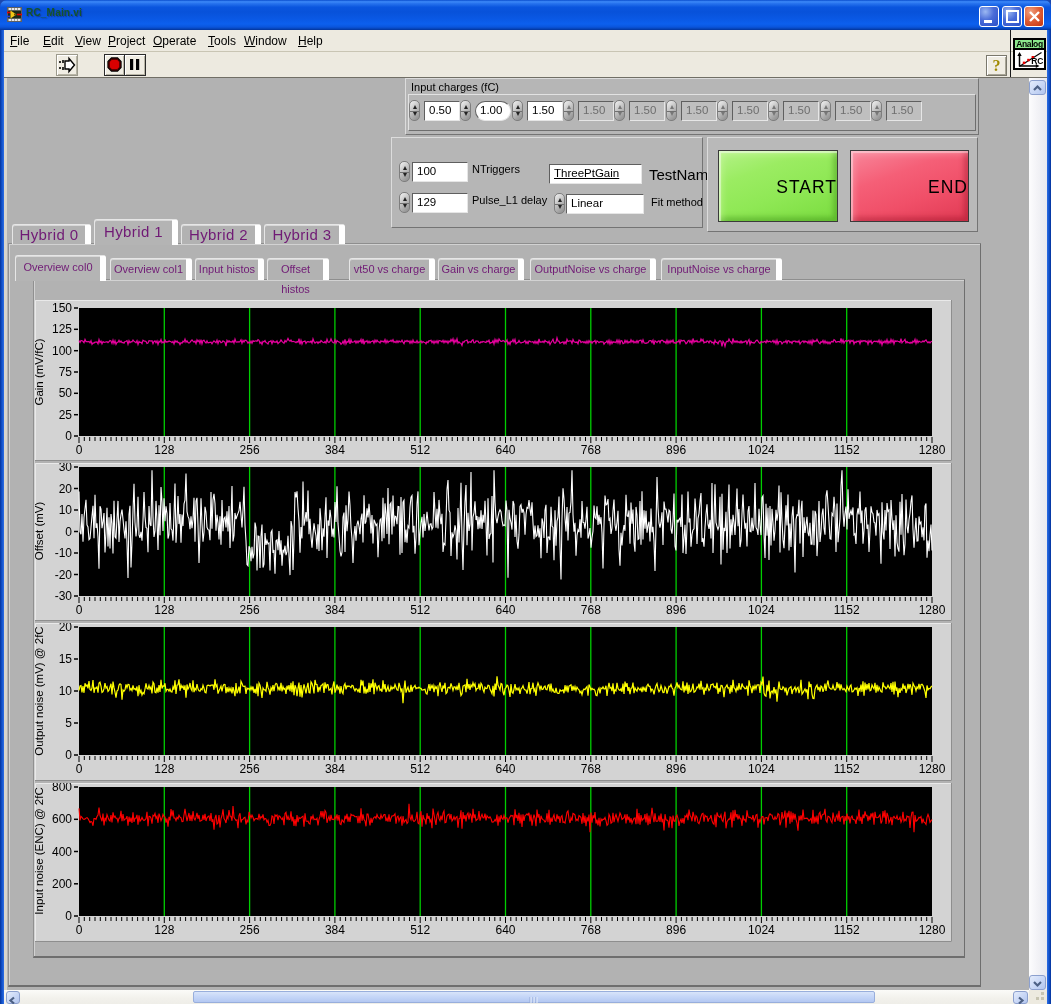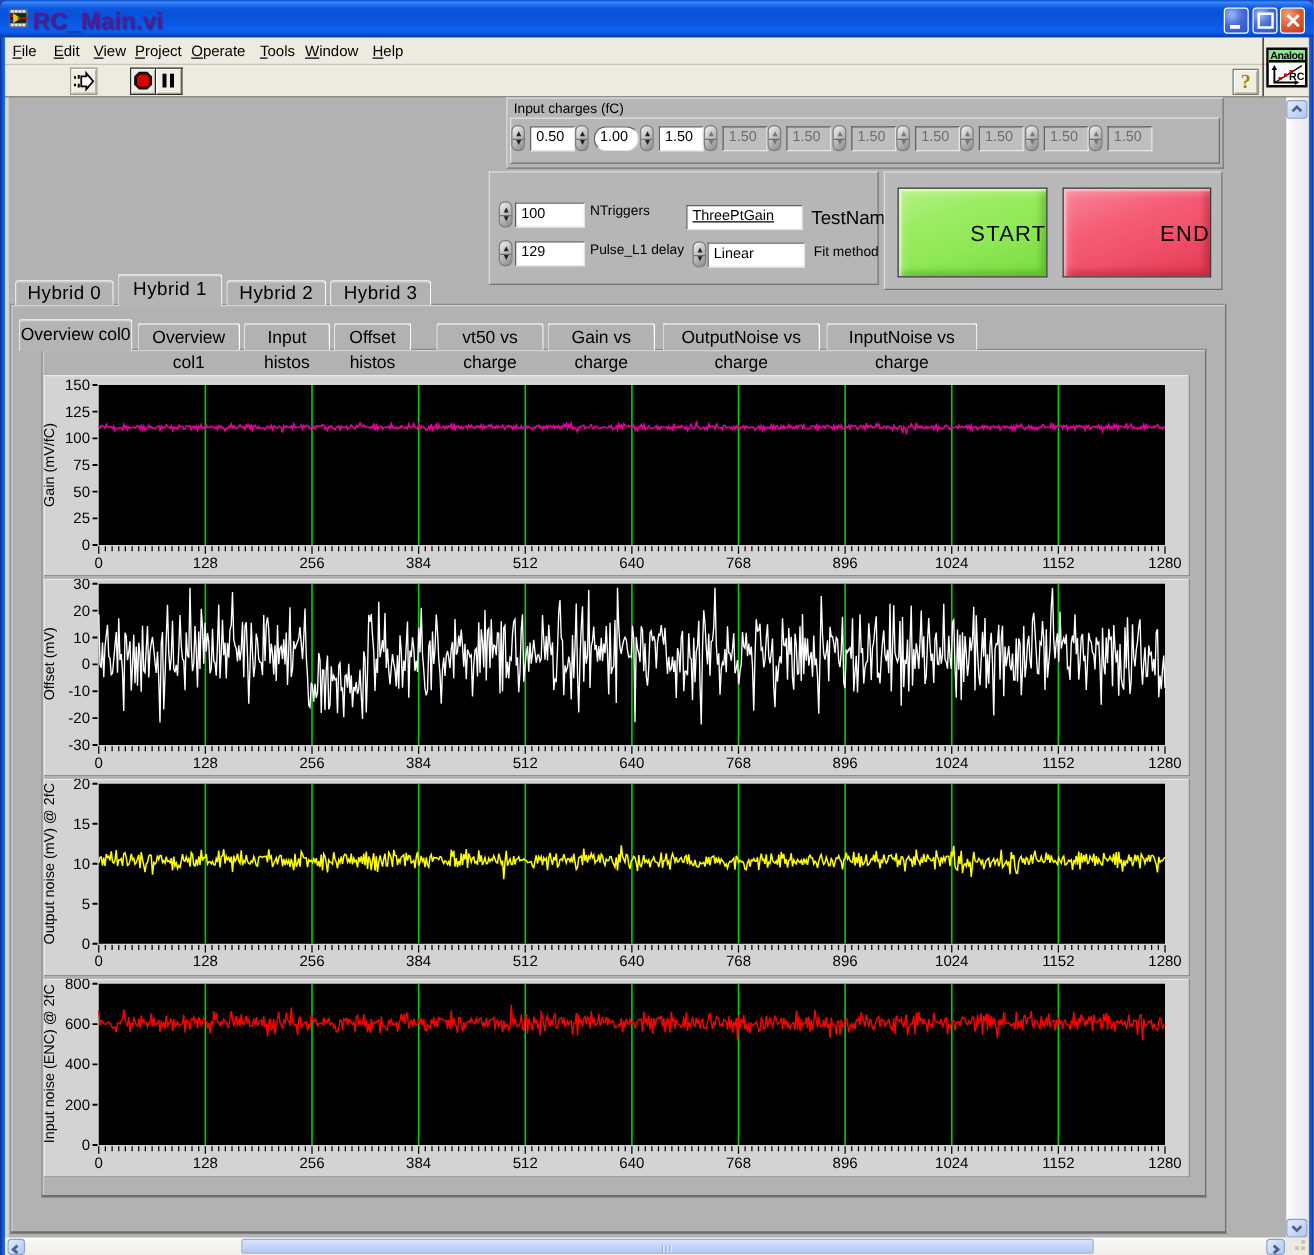--- a/index.html
+++ b/index.html
@@ -4,21 +4,21 @@
 <style>
 * { margin:0; padding:0; box-sizing:border-box; }
 html,body { width:1051px; height:1004px; overflow:hidden; }
 body { font-family:"Liberation Sans", sans-serif; background:#B2B2B2; position:relative; }
 .abs { position:absolute; }
 
 
 #titlebar { left:0; top:0; width:1051px; height:30px;
   background:linear-gradient(180deg,#0B50C8 0%,#2169E8 3%,#3F8CF8 6%,#2B77F0 10%,#0A55DE 24%,#0852DA 40%,#0A58E4 62%,#0C60EE 80%,#0A55DC 90%,#0644B8 96%,#03339A 100%);
   border-radius:7px 7px 0 0; }
-#title-text { left:26px; top:7px; color:#4c1d95; font-size:19px; font-weight:bold; text-shadow:1px 1px 1px #12389E; letter-spacing:0.2px; }
+#title-text { left:26px; top:7px; color:#14532d; font-size:10px; font-weight:bold; text-shadow:1px 1px 1px #12389E; letter-spacing:0.2px; }
 .winbtn { top:6px; width:20px; height:21px; border-radius:3px; border:1px solid #FFFFFF; }
 #btn-min  { left:979px; background:radial-gradient(circle at 30% 25%, #9CB8F2 0%, #4A6CD8 45%, #2A50C8 100%); }
 #btn-max  { left:1002px; background:radial-gradient(circle at 30% 25%, #9CB8F2 0%, #4A6CD8 45%, #2A50C8 100%); }
 #btn-close{ left:1024px; background:radial-gradient(circle at 30% 25%, #F0A080 0%, #E06038 45%, #C43410 100%); }
 .winbtn svg { position:absolute; left:0; top:0; }
 
 #border-left  { left:0; top:30px; width:4px; height:974px; background:linear-gradient(90deg,#05329A 0%,#1050C8 45%,#2E6EE4 100%); }
 #border-right { left:1047px; top:30px; width:4px; height:974px; background:linear-gradient(90deg,#2E6EE4 0%,#1050C8 55%,#05329A 100%); }
 #strip-left  { left:4px; top:78px; width:3px; height:912px; background:#D8D5CC; }
 
@@ -62,24 +62,24 @@
 .bigbtn { position:absolute; top:150px; width:120px; height:72px; border:1px solid #3A3A3A; text-align:right; font-size:17.5px; letter-spacing:1px; color:#000; }
 #btn-start { left:718px;
   background:linear-gradient(160deg,#B4F288 0%,#9BEC62 30%,#8FE855 60%,#7ADC3F 100%);
   box-shadow:inset 2px 2px 1px rgba(255,255,255,0.5), inset 4px 4px 6px rgba(220,255,180,0.35), inset -4px -4px 5px rgba(40,120,10,0.35); }
 #btn-end { left:850px; width:119px;
   background:linear-gradient(160deg,#F8879B 0%,#F55F77 35%,#F04F68 65%,#E03A54 100%);
   box-shadow:inset 2px 2px 1px rgba(255,255,255,0.4), inset 4px 4px 6px rgba(255,200,210,0.3), inset -4px -4px 5px rgba(140,10,30,0.35); }
 .bigbtn span { display:block; margin-top:26px; }
 
 
-.tab { position:absolute; background:#B2B2B2; border-top:1px solid #E6E6E6; border-left:1px solid #E6E6E6; border-right:1px solid #ffffff; border-radius:3px 3px 0 0; text-align:center; color:#000000; box-shadow:inset 0 1px 0 #D8D8D8; }
+.tab { position:absolute; background:#B2B2B2; border-top:1px solid #E6E6E6; border-left:1px solid #E6E6E6; border-right:6px solid #ffffff; border-radius:3px 3px 0 0; text-align:center; color:#701a75; box-shadow:inset 0 1px 0 #D8D8D8; }
 .tab1 { top:224px; height:20px; font-size:15px; line-height:20px; letter-spacing:0.4px; }
 .tab1.sel { top:219px; height:26px; line-height:24px; z-index:5; background:#B4B4B4; }
-.tab2 { top:258px; height:22px; font-size:14px; line-height:20px; }
+.tab2 { top:258px; height:22px; font-size:11px; line-height:20px; }
 .tab2.sel { top:255px; height:26px; z-index:5; background:#B4B4B4; line-height:22px; }
 .page { position:absolute; background:#B2B2B2; border-top:1px solid #8E8E8E; border-left:1px solid #909090; border-right:1px solid #6E6E6E; border-bottom:2px solid #6E6E6E; box-shadow:inset 1px 1px 0 #D2D2D2; }
 #page1 { left:8px; top:243px; width:973px; height:744px; }
 #page2 { left:33px; top:279px; width:932px; height:679px; }
 </style>
 </head>
 <body>
 
 <div class="abs" style="left:0;top:0;width:1051px;height:30px;background:#1A47B0"></div>
 <div class="abs" id="titlebar"></div>

